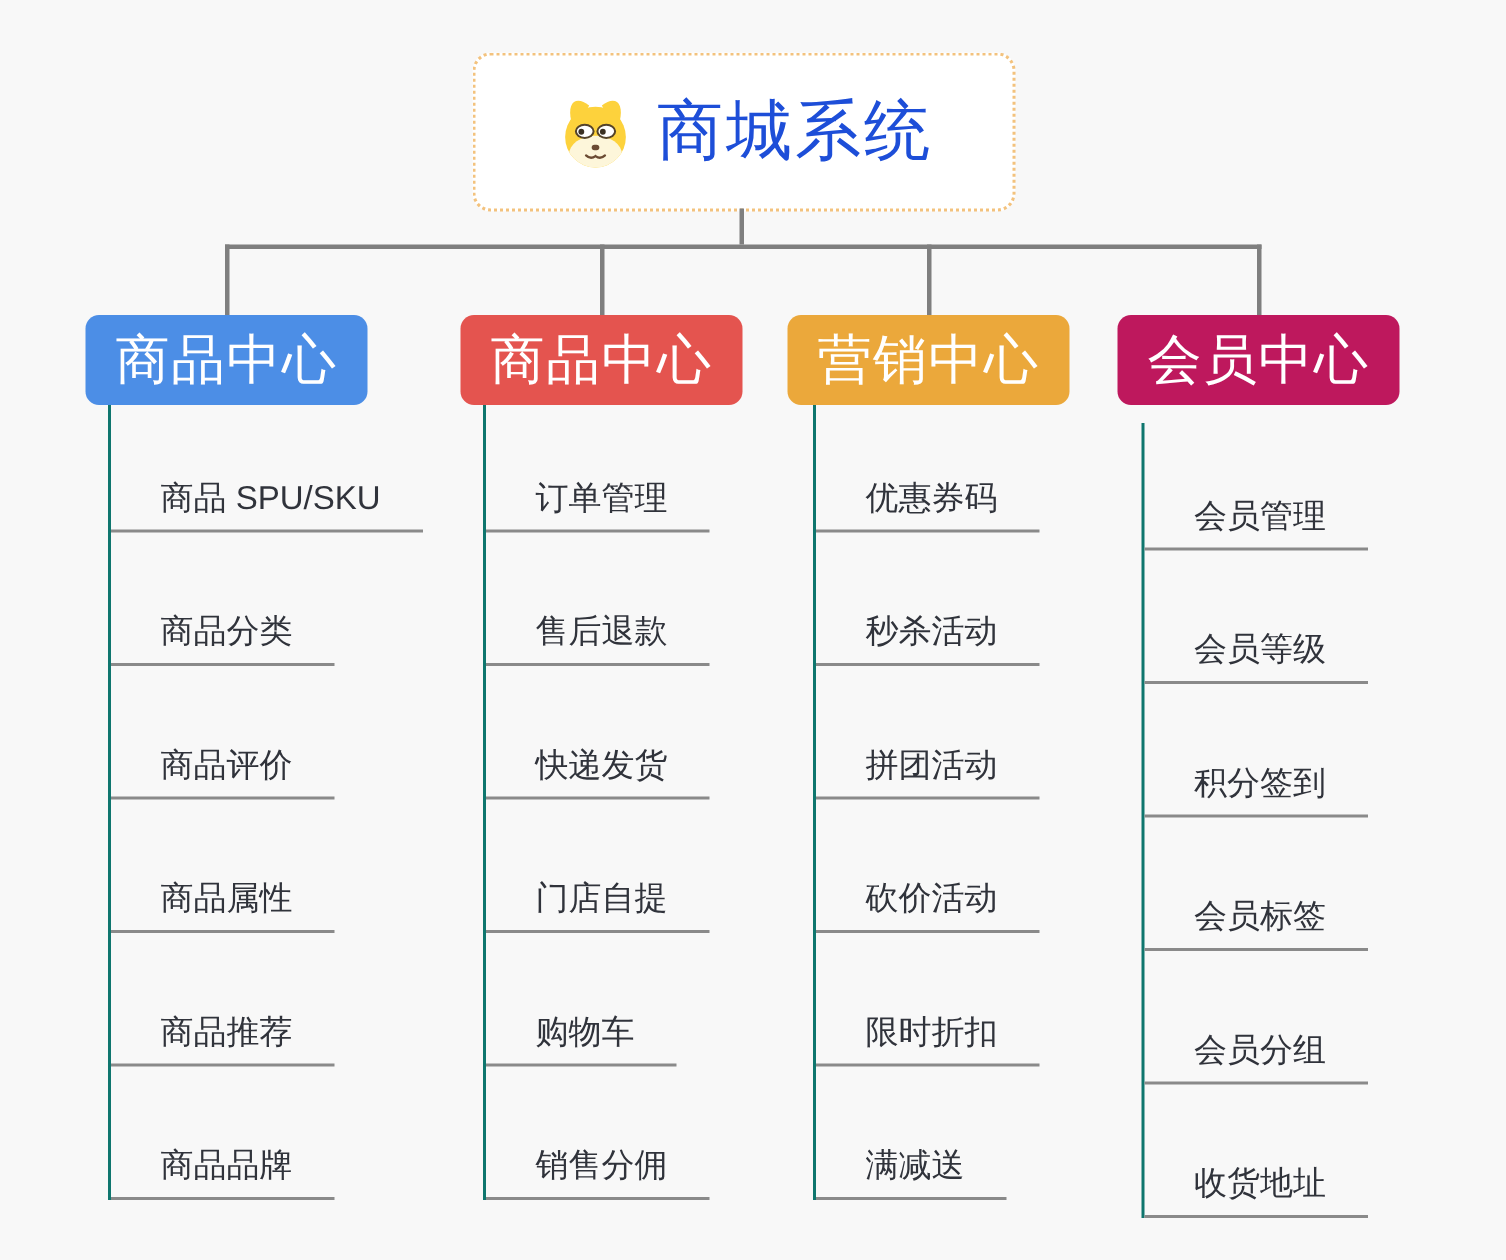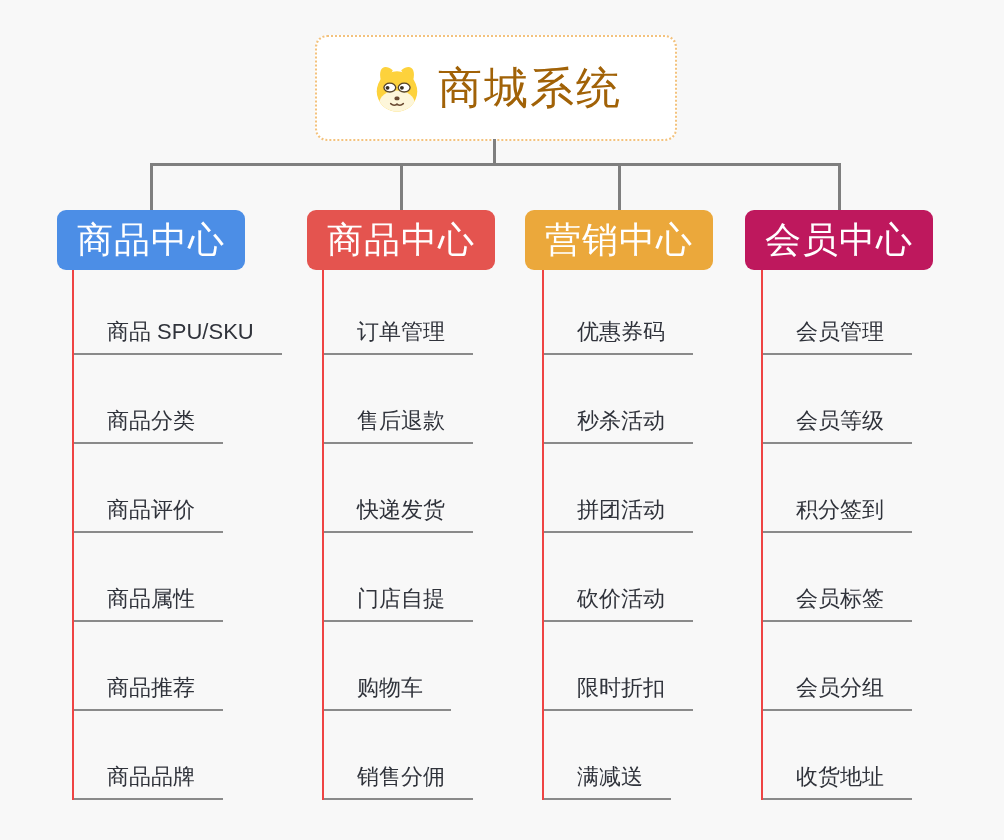--- a/index.html
+++ b/index.html
@@ -42,26 +42,26 @@
     box-sizing:border-box;
   }
   .bh-0{left:57px;}
   .bh-1{left:307px;}
   .bh-2{left:525px;}
   .bh-3{left:745px;}
 
   
   .children{
     position:absolute;top:270px;height:530px;
-    border-left:2px solid #ef4444;box-sizing:border-box;
+    border-left:2px solid #0f766e;box-sizing:border-box;
   }
   .col-0{left:72px;}
   .col-1{left:322px;}
   .col-2{left:542px;}
-  .col-3{left:761px;}
+  .col-3{left:761px;margin-top:12px;}
   .item{
     height:89px;display:flex;align-items:flex-end;
     width:fit-content;box-sizing:border-box;
     border-bottom:2px solid #8a8a8a;
     padding:0 28px 8px 33px;
   }
   .item:first-child{height:85px;}
   .item span{
     font-size:22px;color:#30333b;line-height:1.2;white-space:nowrap;
   }
@@ -82,21 +82,21 @@
       <path d="M51,24 C55,8 47,3 37,11 L45,26 Z" fill="#fdd23c"></path>
       <circle cx="32" cy="36" r="24" fill="#fdd23c"></circle>
       <ellipse cx="32" cy="50" rx="21" ry="15" fill="#fdf6da" clip-path="url(#headClip)"></ellipse>
       <ellipse cx="23.5" cy="31.5" rx="7" ry="5.2" fill="#ffffff" stroke="#54432a" stroke-width="1.6"></ellipse>
       <ellipse cx="40.5" cy="31.5" rx="7" ry="5.2" fill="#ffffff" stroke="#54432a" stroke-width="1.6"></ellipse>
       <circle cx="20.8" cy="31.8" r="2.3" fill="#3a3022"></circle>
       <circle cx="37.8" cy="31.8" r="2.3" fill="#3a3022"></circle>
       <rect x="29" y="42" width="6" height="4.5" rx="2.2" fill="#6b4b33"></rect>
       <path d="M24.5,50.5 Q28.2,54 32,51 Q35.8,54 39.5,50.5" fill="none" stroke="#6b4b33" stroke-width="1.8" stroke-linecap="round"></path>
     </svg>
-    <span class="root-title" style="color: #a16207;">商城系统</span>
+    <span class="root-title" style="color: #1d4ed8;">商城系统</span>
   </div>
 
   <div class="line root-stub" style="background-color: rgb(127, 127, 127);"></div>
   <div class="line trunk" style="background-color: rgb(127, 127, 127);"></div>
   <div class="line drop drop-0" style="background-color: rgb(127, 127, 127);"></div>
   <div class="line drop drop-1" style="background-color: rgb(127, 127, 127);"></div>
   <div class="line drop drop-2" style="background-color: rgb(127, 127, 127);"></div>
   <div class="line drop drop-3" style="background-color: rgb(127, 127, 127);"></div>
 
   <div class="branch-header bh-0" style="background-color: rgb(76, 142, 230);">商品中心</div>

